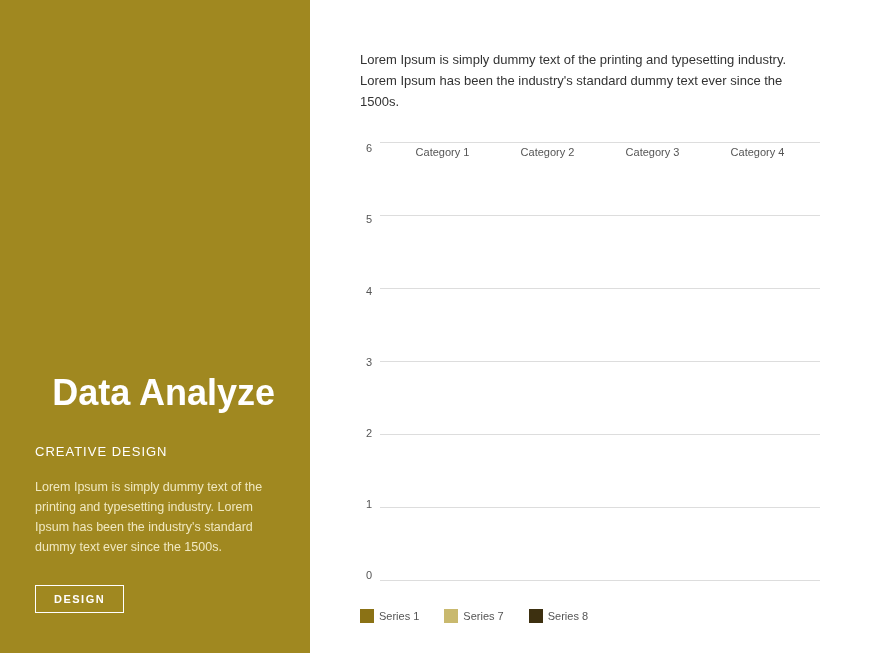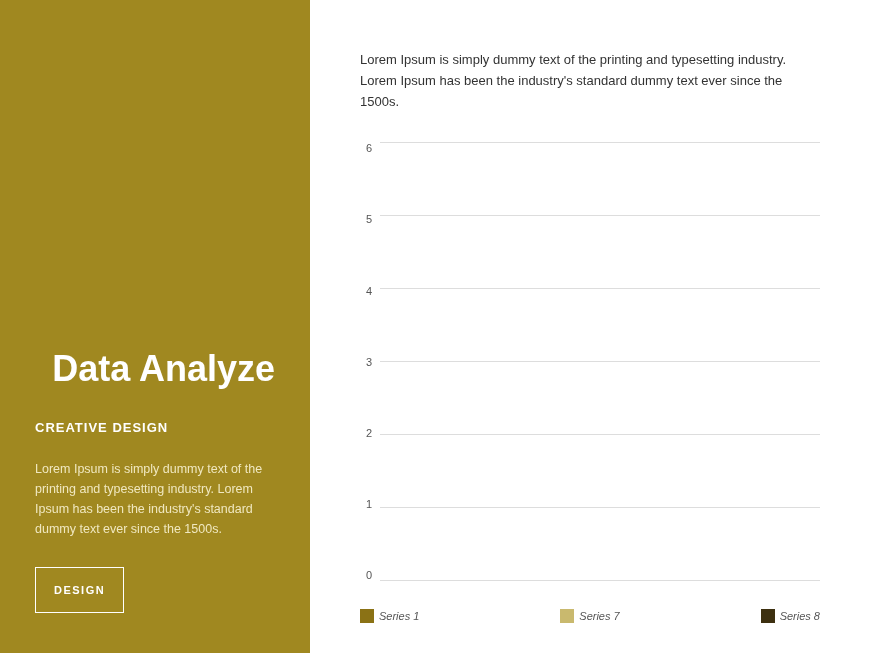--- a/index.html
+++ b/index.html
@@ -26,40 +26,40 @@
     .left-panel .main-title {
       font-size: 36px;
       font-weight: 700;
       color: #fff;
       line-height: 1.2;
       margin-bottom: 30px;
       text-align: right;
     }
     .left-panel .section-label {
       font-size: 13px;
-      font-weight: 700;
+      font-weight: 400;
       letter-spacing: 1px;
       color: #fff;
-      margin-bottom: 24px;
+      margin-bottom: 18px;
       text-transform: uppercase;
     }
     .left-panel .description {
       font-size: 12.5px;
       color: #f0e8c0;
       line-height: 1.6;
       margin-bottom: 28px;
     }
     .design-button {
       display: inline-block;
       border: 1.5px solid #fff;
       color: #fff;
       font-size: 11px;
       font-weight: 700;
       letter-spacing: 1.5px;
-      padding: 16px 18px;
+      padding: 7px 18px;
       cursor: pointer;
       width: fit-content;
       text-transform: uppercase;
     }
 
     
     .right-panel {
       flex: 1;
       background: #fff;
       padding: 50px 50px 30px 50px;
@@ -154,24 +154,23 @@
       align-items: center;
     }
     .x-label {
       font-size: 11px;
       color: #555;
       text-align: center;
       width: 70px;
     }
     .legend {
       display: flex;
-      justify-content: space-between;
-      gap: 12px;
+      justify-content: flex-start;
+      gap: 25px;
       margin-top: 8px;
-      font-style: italic;
     }
     .legend-item {
       display: flex;
       align-items: center;
       gap: 5px;
       font-size: 11px;
       color: #555;
     }
     .legend-swatch {
       width: 14px;
@@ -231,20 +230,26 @@
               <div class="bar" style="height: 53.3333%; background-color: rgb(139, 114, 21);"></div>
               <div class="bar" style="height: 30%; background-color: rgb(201, 185, 110);"></div>
               <div class="bar" style="height: 50%; background-color: rgb(61, 48, 16);"></div>
             </div>
             <div class="bar-group">
               <div class="bar" style="height: 71.6667%; background-color: rgb(139, 114, 21);"></div>
               <div class="bar" style="height: 50%; background-color: rgb(201, 185, 110);"></div>
               <div class="bar" style="height: 83.3333%; background-color: rgb(61, 48, 16);"></div>
             </div>
           </div>
+        <div class="x-labels" id="x-labels">
+            <div class="x-label">Category 1</div>
+            <div class="x-label">Category 2</div>
+            <div class="x-label">Category 3</div>
+            <div class="x-label">Category 4</div>
+          </div>
       </div>
     </div>
     <div class="legend" id="legend">
         <div class="legend-item">
           <div class="legend-swatch" style="background-color: rgb(139, 114, 21);"></div>
           <span>Series 1</span>
         </div>
         <div class="legend-item">
           <div class="legend-swatch" style="background-color: rgb(201, 185, 110);"></div>
           <span>Series 7</span>

